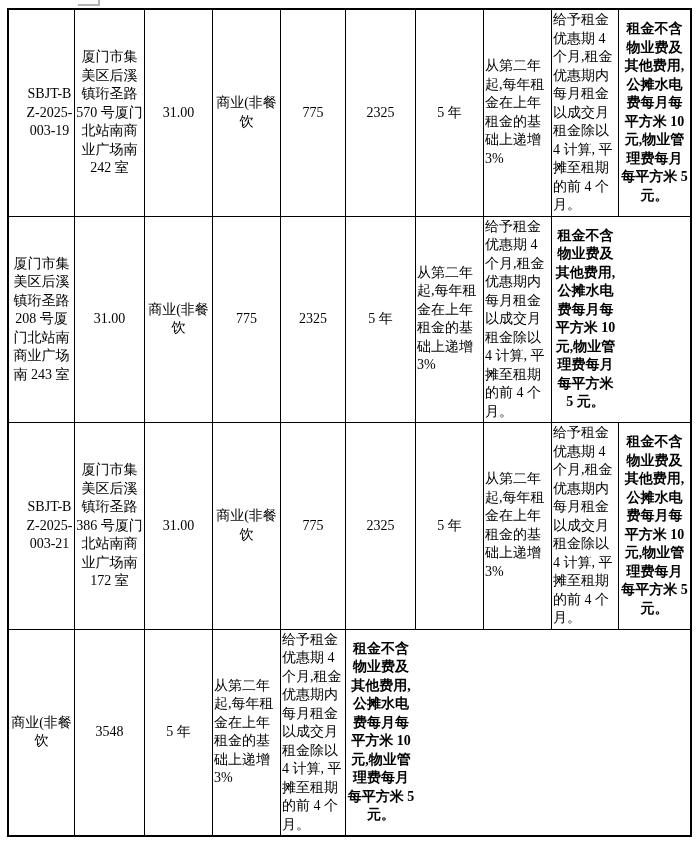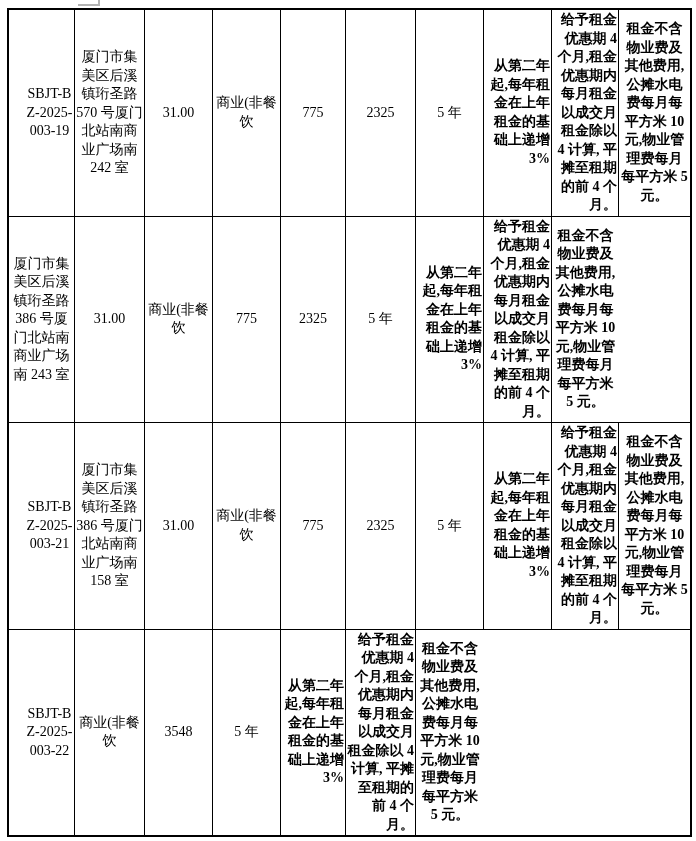--- a/index.html
+++ b/index.html
@@ -32,21 +32,21 @@
     display:flex; align-items:center; justify-content:center;
     padding:1px;
     font-size:14px;
     line-height:18.5px;
     text-align:center;
     overflow:hidden;
   }
   .cell:last-child { border-right:none;font-weight:bold; }
   .cell .txt { width:100%; }
   .c0 .txt { word-break:break-all;margin-left:16px; }
-  .c7 .txt, .c8 .txt { text-align:right;font-weight:bold; }
+  .c7 .txt, .c8 .txt { text-align:left; }
   
   .artifact-h {
     position:absolute; left:78px; top:4px; width:22px; height:2px;
     background:#b3b3b3;
   }
   .artifact-v {
     position:absolute; left:98px; top:0px; width:2px; height:6px;
     background:#b3b3b3;
   }
 </style>
@@ -85,21 +85,21 @@
     <div class="cell c8">
         <div class="txt">给予租金优惠期 4 个月,租金优惠期内每月租金以成交月租金除以 4 计算, 平摊至租期的前 4 个月。</div>
       </div>
     <div class="cell c9">
         <div class="txt">租金不含物业费及其他费用,公摊水电费每月每平方米 10 元,物业管理费每月每平方米 5 元。</div>
       </div>
   </div>
 
   <div class="row">
     <div class="cell c1">
-        <div class="txt">厦门市集美区后溪镇珩圣路 386 号厦门北站南商业广场南 243 室</div>
+        <div class="txt">厦门市集美区后溪镇珩圣路 208 号厦门北站南商业广场南 243 室</div>
       </div>
     <div class="cell c2">
         <div class="txt">31.00</div>
       </div>
     <div class="cell c3">
         <div class="txt">商业(非餐饮</div>
       </div>
     <div class="cell c4">
         <div class="txt">775</div>
       </div>
@@ -118,21 +118,21 @@
     <div class="cell c9">
         <div class="txt">租金不含物业费及其他费用,公摊水电费每月每平方米 10 元,物业管理费每月每平方米 5 元。</div>
       </div>
   </div>
 
   <div class="row">
     <div class="cell c0">
         <div class="txt">SBJT-BZ-2025-003-21</div>
       </div>
     <div class="cell c1">
-        <div class="txt">厦门市集美区后溪镇珩圣路 386 号厦门北站南商业广场南 158 室</div>
+        <div class="txt">厦门市集美区后溪镇珩圣路 386 号厦门北站南商业广场南 172 室</div>
       </div>
     <div class="cell c2">
         <div class="txt">31.00</div>
       </div>
     <div class="cell c3">
         <div class="txt">商业(非餐饮</div>
       </div>
     <div class="cell c4">
         <div class="txt">775</div>
       </div>
@@ -147,23 +147,20 @@
       </div>
     <div class="cell c8">
         <div class="txt">给予租金优惠期 4 个月,租金优惠期内每月租金以成交月租金除以 4 计算, 平摊至租期的前 4 个月。</div>
       </div>
     <div class="cell c9">
         <div class="txt">租金不含物业费及其他费用,公摊水电费每月每平方米 10 元,物业管理费每月每平方米 5 元。</div>
       </div>
   </div>
 
   <div class="row">
-    <div class="cell c0">
-        <div class="txt">SBJT-BZ-2025-003-22</div>
-      </div>
     <div class="cell c3">
         <div class="txt">商业(非餐饮</div>
       </div>
     <div class="cell c5">
         <div class="txt">3548</div>
       </div>
     <div class="cell c6">
         <div class="txt">5 年</div>
       </div>
     <div class="cell c7">

